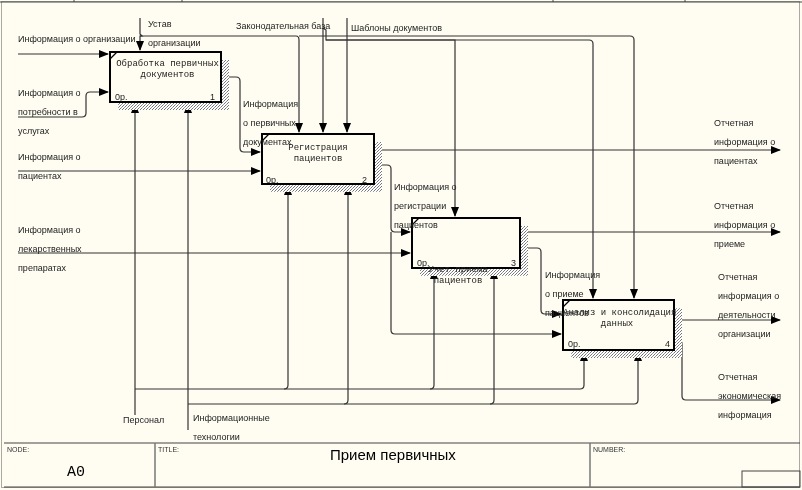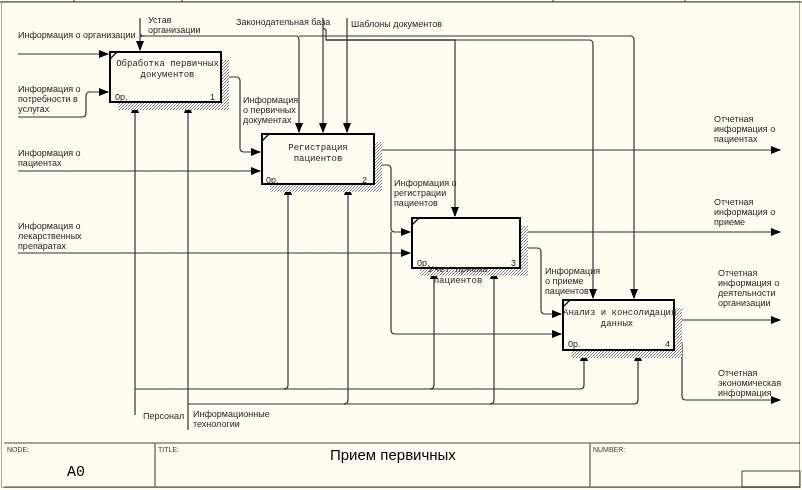--- a/index.html
+++ b/index.html
@@ -1,18 +1,18 @@
 <!DOCTYPE html>
 <html><head>
 <meta charset="utf-8">
 <style>
   html, body { margin: 0; padding: 0; background: #ffffff; }
   body { width: 802px; height: 490px; overflow: hidden; position: relative; font-family: "Liberation Sans", sans-serif; }
   #canvas { position: absolute; left: 0; top: 0; width: 802px; height: 490px; background: #fffdf2; }
-  .lbl { position: absolute; font-size: 9px; line-height: 10px; color: #222; white-space: pre; font-family: "Liberation Sans", sans-serif; }
+  .lbl { position: absolute; font-size: 9px; line-height: 19px; color: #222; white-space: pre; font-family: "Liberation Sans", sans-serif; }
   .box-title { position: absolute; font-size: 9px; line-height: 11px; color: #222; text-align: center; white-space: pre; font-family: Liberation Mono, monospace; }
   .box-meta { position: absolute; font-size: 9px; color: #222; font-family: "Liberation Sans", sans-serif; }
   .frame-cap { position: absolute; font-size: 7px; color: #333; font-family: "Liberation Sans", sans-serif; }
   .node-val { position: absolute; font-size: 15px; color: #000; font-family: Liberation Mono, monospace; }
   .title-val { position: absolute; font-size: 15px; color: #000; font-family: "Liberation Sans", sans-serif; }
 </style>
 </head>
 <body>
 
 <div id="canvas">
@@ -118,21 +118,21 @@
 пациентах</div>
   <div class="lbl" style="left:18px;top:221px;">Информация о
 лекарственных
 препаратах</div>
 
   <div class="lbl" style="left:148px;top:15px;">Устав
 организации</div>
   <div class="lbl" style="left:236px;top:17px;">Законодательная база</div>
   <div class="lbl" style="left:351px;top:19px;">Шаблоны документов</div>
 
-  <div class="lbl" style="left:100px;top:411px;padding-left:43px;">Персонал</div>
+  <div class="lbl" style="left:80px;top:411px;padding-left:43px;">Персонал</div>
   <div class="lbl" style="left:193px;top:409px;">Информационные
 технологии</div>
 
   <div class="lbl" style="left:243px;top:95px;">Информация
 о первичных
 документах</div>
   <div class="lbl" style="left:394px;top:178px;">Информация о
 регистрации
 пациентов</div>
   <div class="lbl" style="left:545px;top:266px;">Информация

